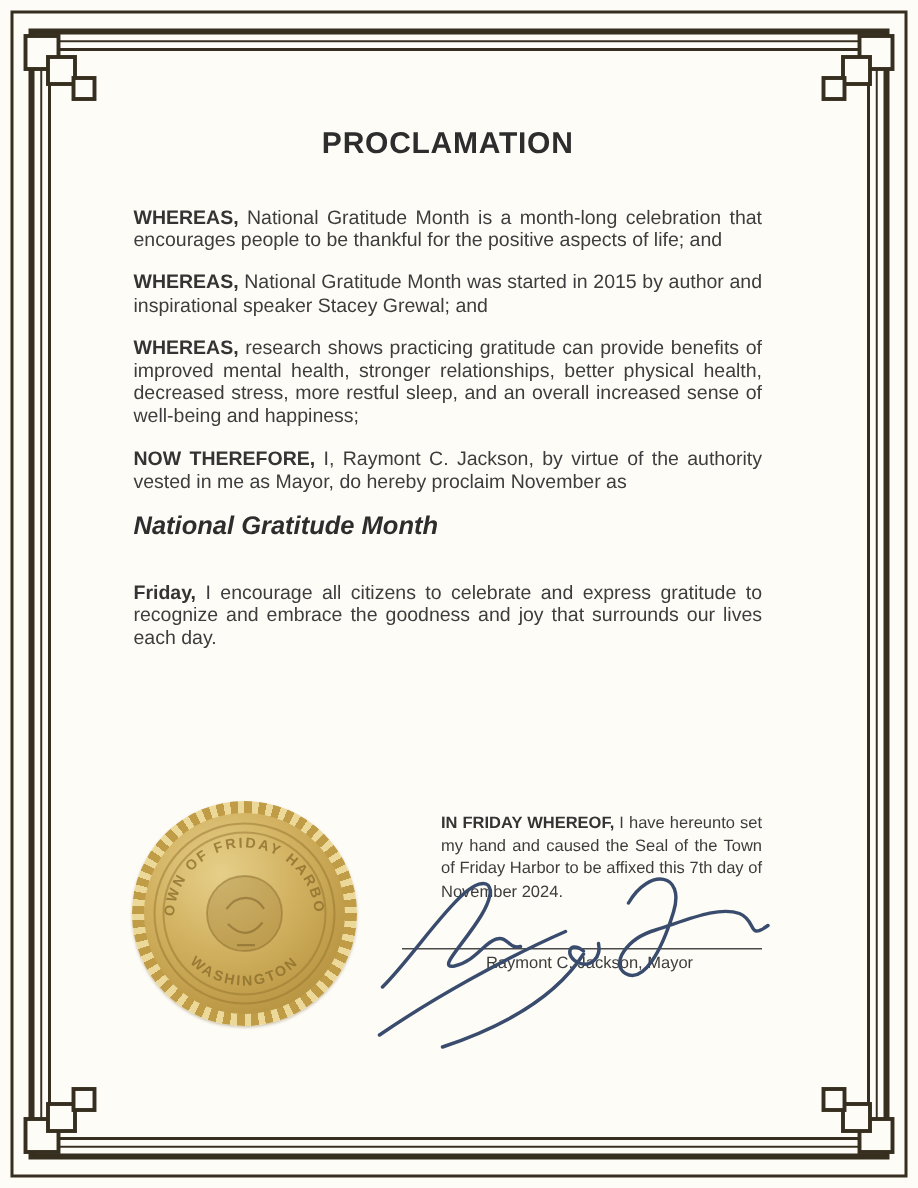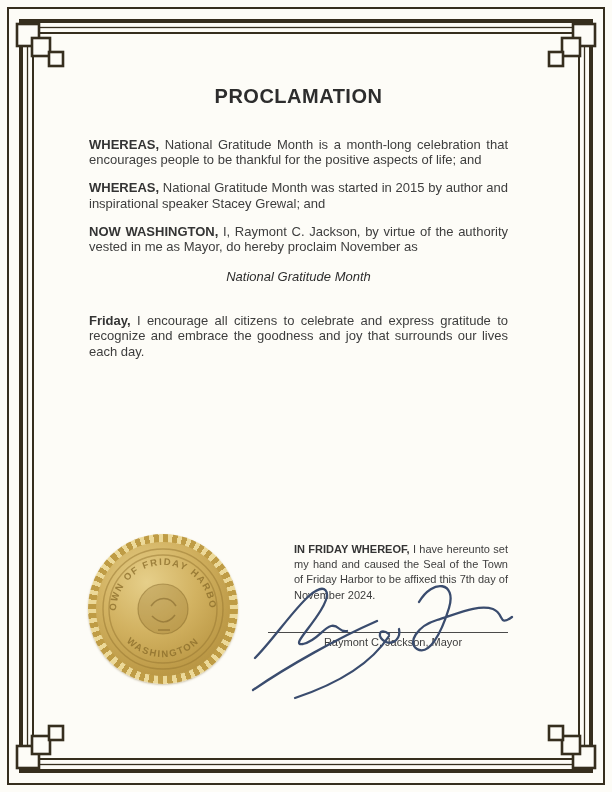--- a/index.html
+++ b/index.html
@@ -11,21 +11,21 @@
   }
   .border-svg{position:absolute; left:0; top:0;}
   .content{position:absolute; left:89px; top:84px; width:419px;}
   .doc-title{
     text-align:center; font-size:20px; font-weight:700; letter-spacing:.5px;
     color:#2d2d2d; margin:0 0 29px 0; line-height:24px;
   }
   .par{margin:0 0 13px 0; text-align:justify; font-size:13px; line-height:15.2px;}
   .par .lead{font-weight:700; color:#343434;}
   .proclaimed{
-    text-align:center; font-size:13px; font-weight:400; font-style:italic;
+    font-size:17px; font-weight:700; font-style:italic;
     color:#2d2d2d; margin:0 0 27px 0; line-height:19px;
   }
   .witness{
     position:absolute; left:294px; top:531px; width:214px;
     text-align:justify; font-size:11px; line-height:15.2px;
   }
   .witness .lead{font-weight:700; color:#343434;}
   
   .seal{position:absolute; left:88px; top:534px; width:150px; height:150px;}
   .seal-rays{
@@ -70,21 +70,22 @@
     <use href="#knot" transform="translate(0,792) scale(1,-1)"></use>
     <use href="#knot" transform="translate(612,792) scale(-1,-1)"></use>
   </svg>
 
   <div class="content">
     <h1 class="doc-title">PROCLAMATION</h1>
 
     <div>
         <p class="par"><span class="lead">WHEREAS,</span> National Gratitude Month is a month-long celebration that encourages people to be thankful for the positive aspects of life; and</p>
         <p class="par"><span class="lead">WHEREAS,</span> National Gratitude Month was started in 2015 by author and inspirational speaker Stacey Grewal; and</p>
-        <p class="par"><span class="lead">NOW WASHINGTON,</span> I, Raymont C. Jackson, by virtue of the authority vested in me as Mayor, do hereby proclaim November as</p>
+        <p class="par"><span class="lead">WHEREAS,</span> research shows practicing gratitude can provide benefits of improved mental health, stronger relationships, better physical health, decreased stress, more restful sleep, and an overall increased sense of well-being and happiness;</p>
+        <p class="par"><span class="lead">NOW THEREFORE,</span> I, Raymont C. Jackson, by virtue of the authority vested in me as Mayor, do hereby proclaim November as</p>
       </div>
 
     <div class="proclaimed">National Gratitude Month</div>
 
     <p class="par"><span class="lead">Friday,</span> <span>I encourage all citizens to celebrate and express gratitude to recognize and embrace the goodness and joy that surrounds our lives each day.</span></p>
   </div>
 
   <p class="witness"><span class="lead">IN FRIDAY WHEREOF,</span> <span>I have hereunto set my hand and caused the Seal of the Town of Friday Harbor to be affixed this 7th day of November 2024.</span></p>
 
   <div class="seal">

